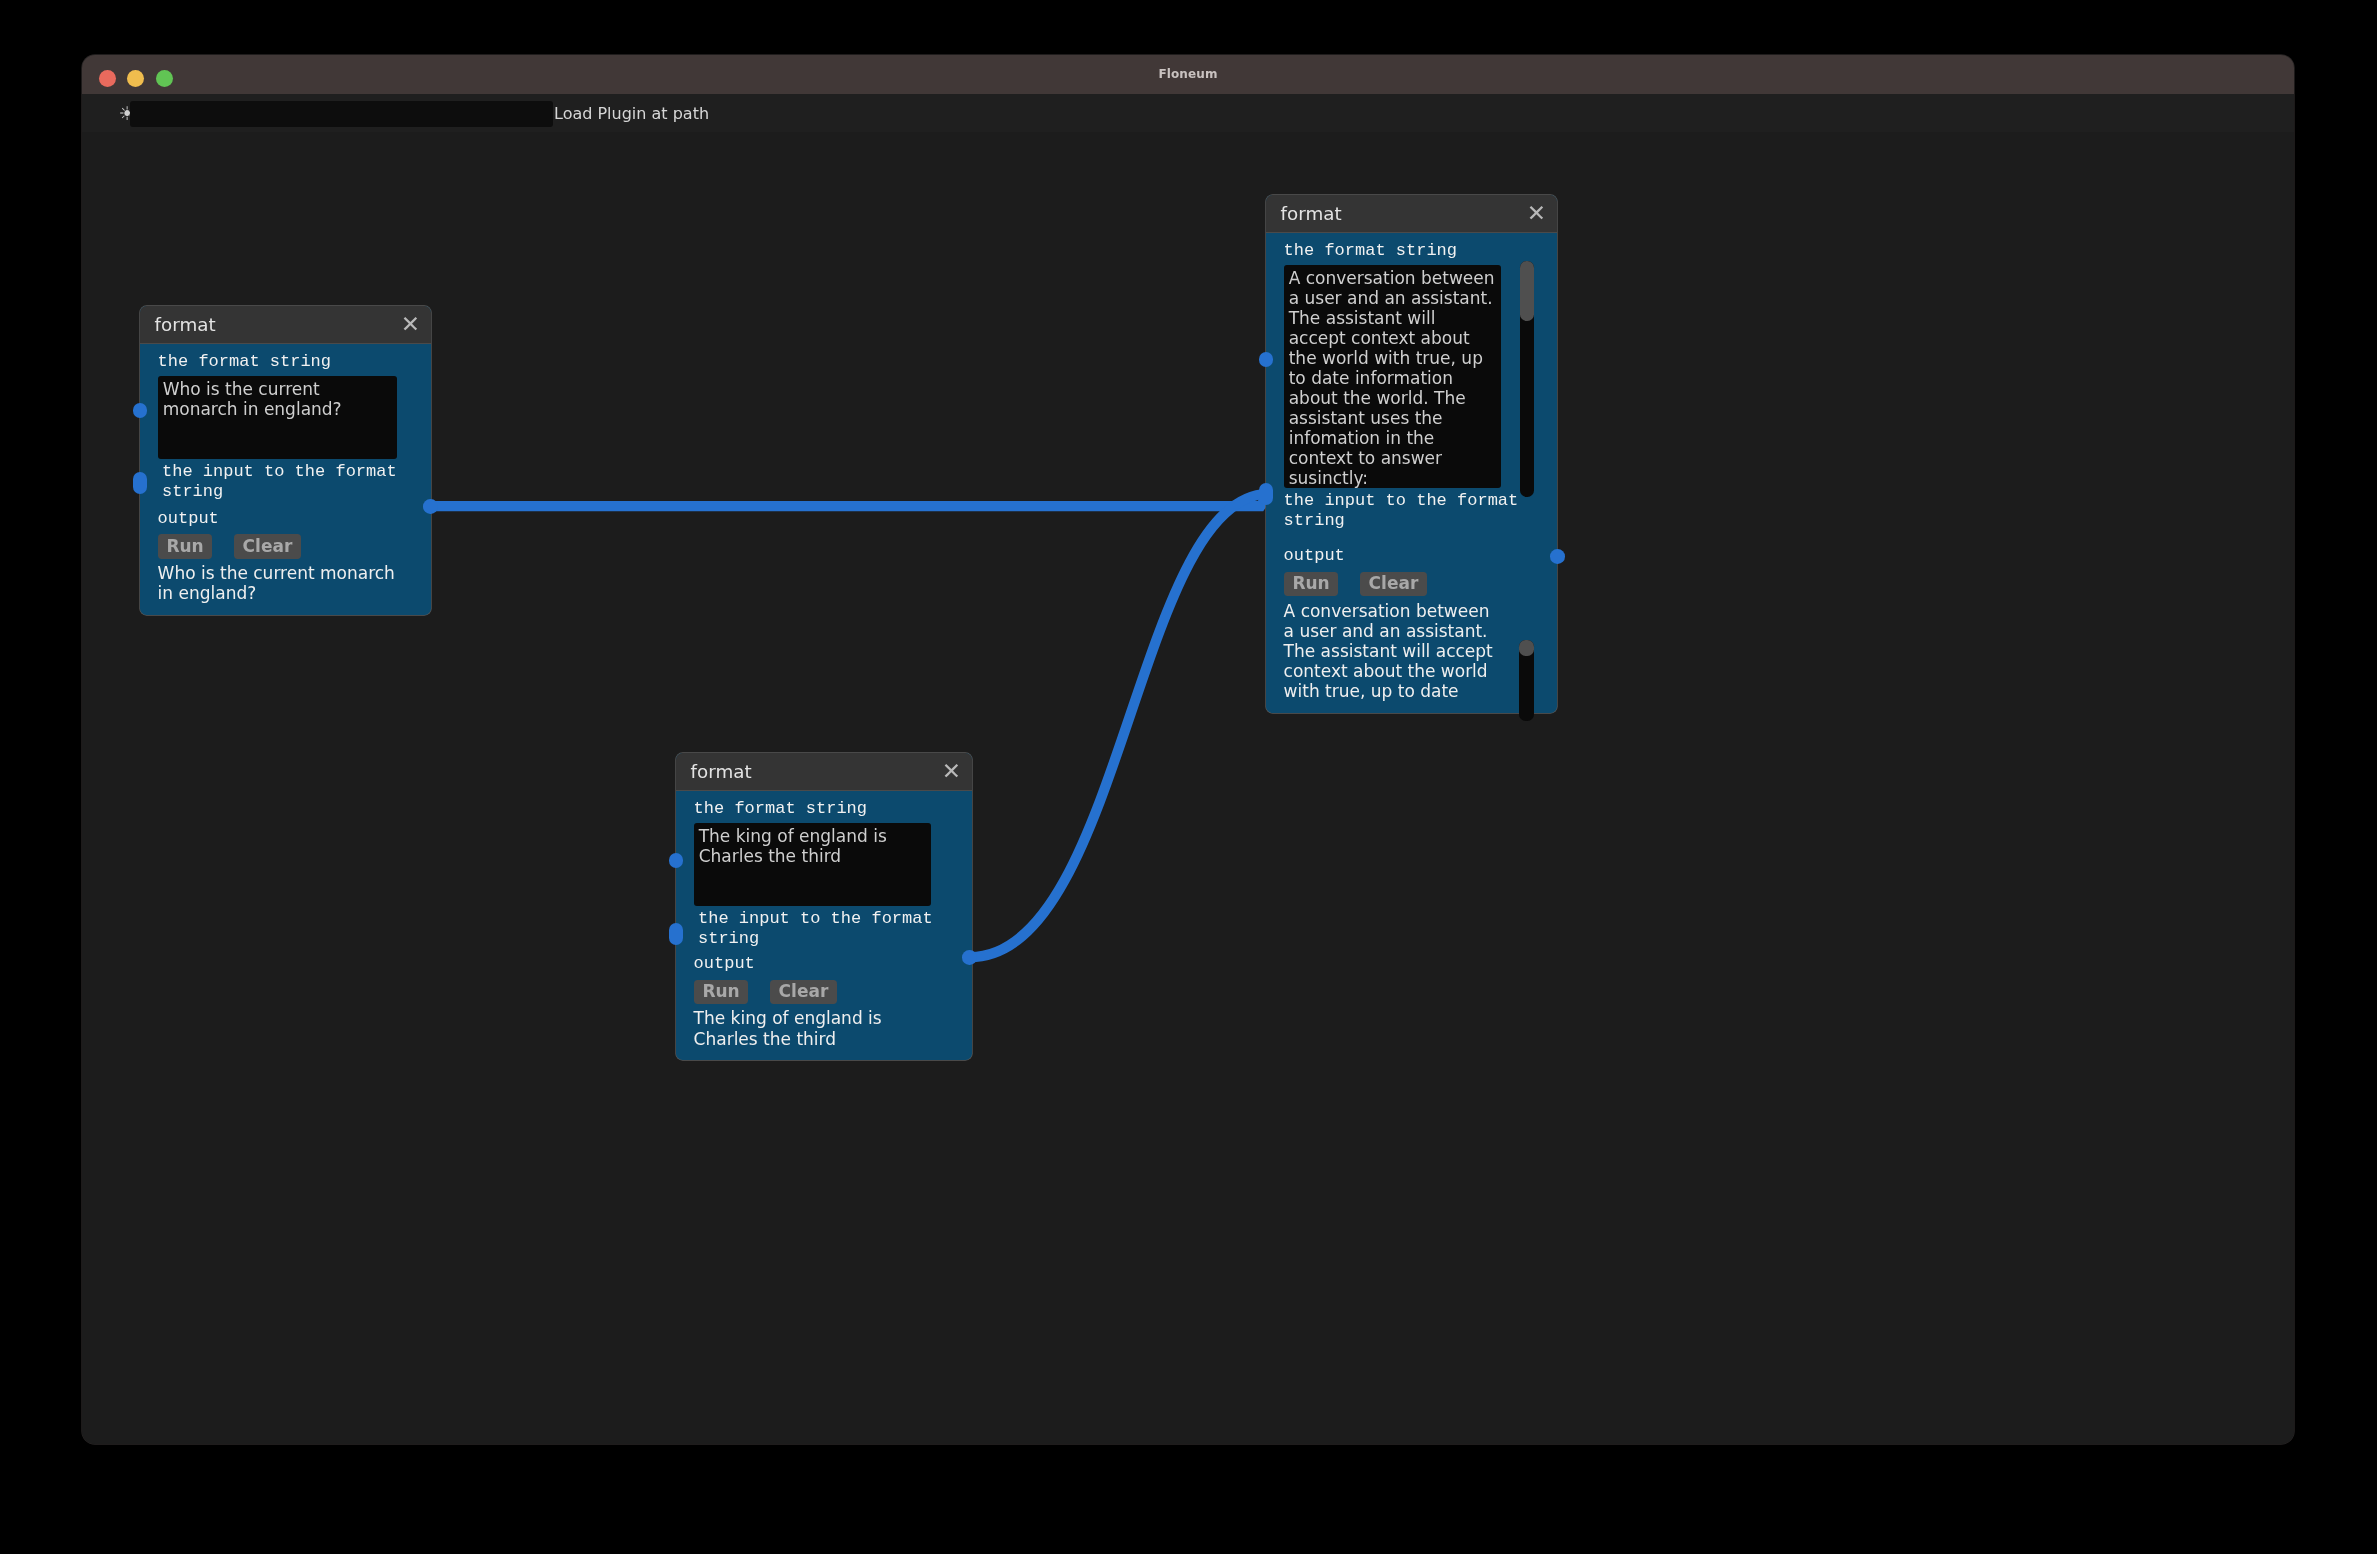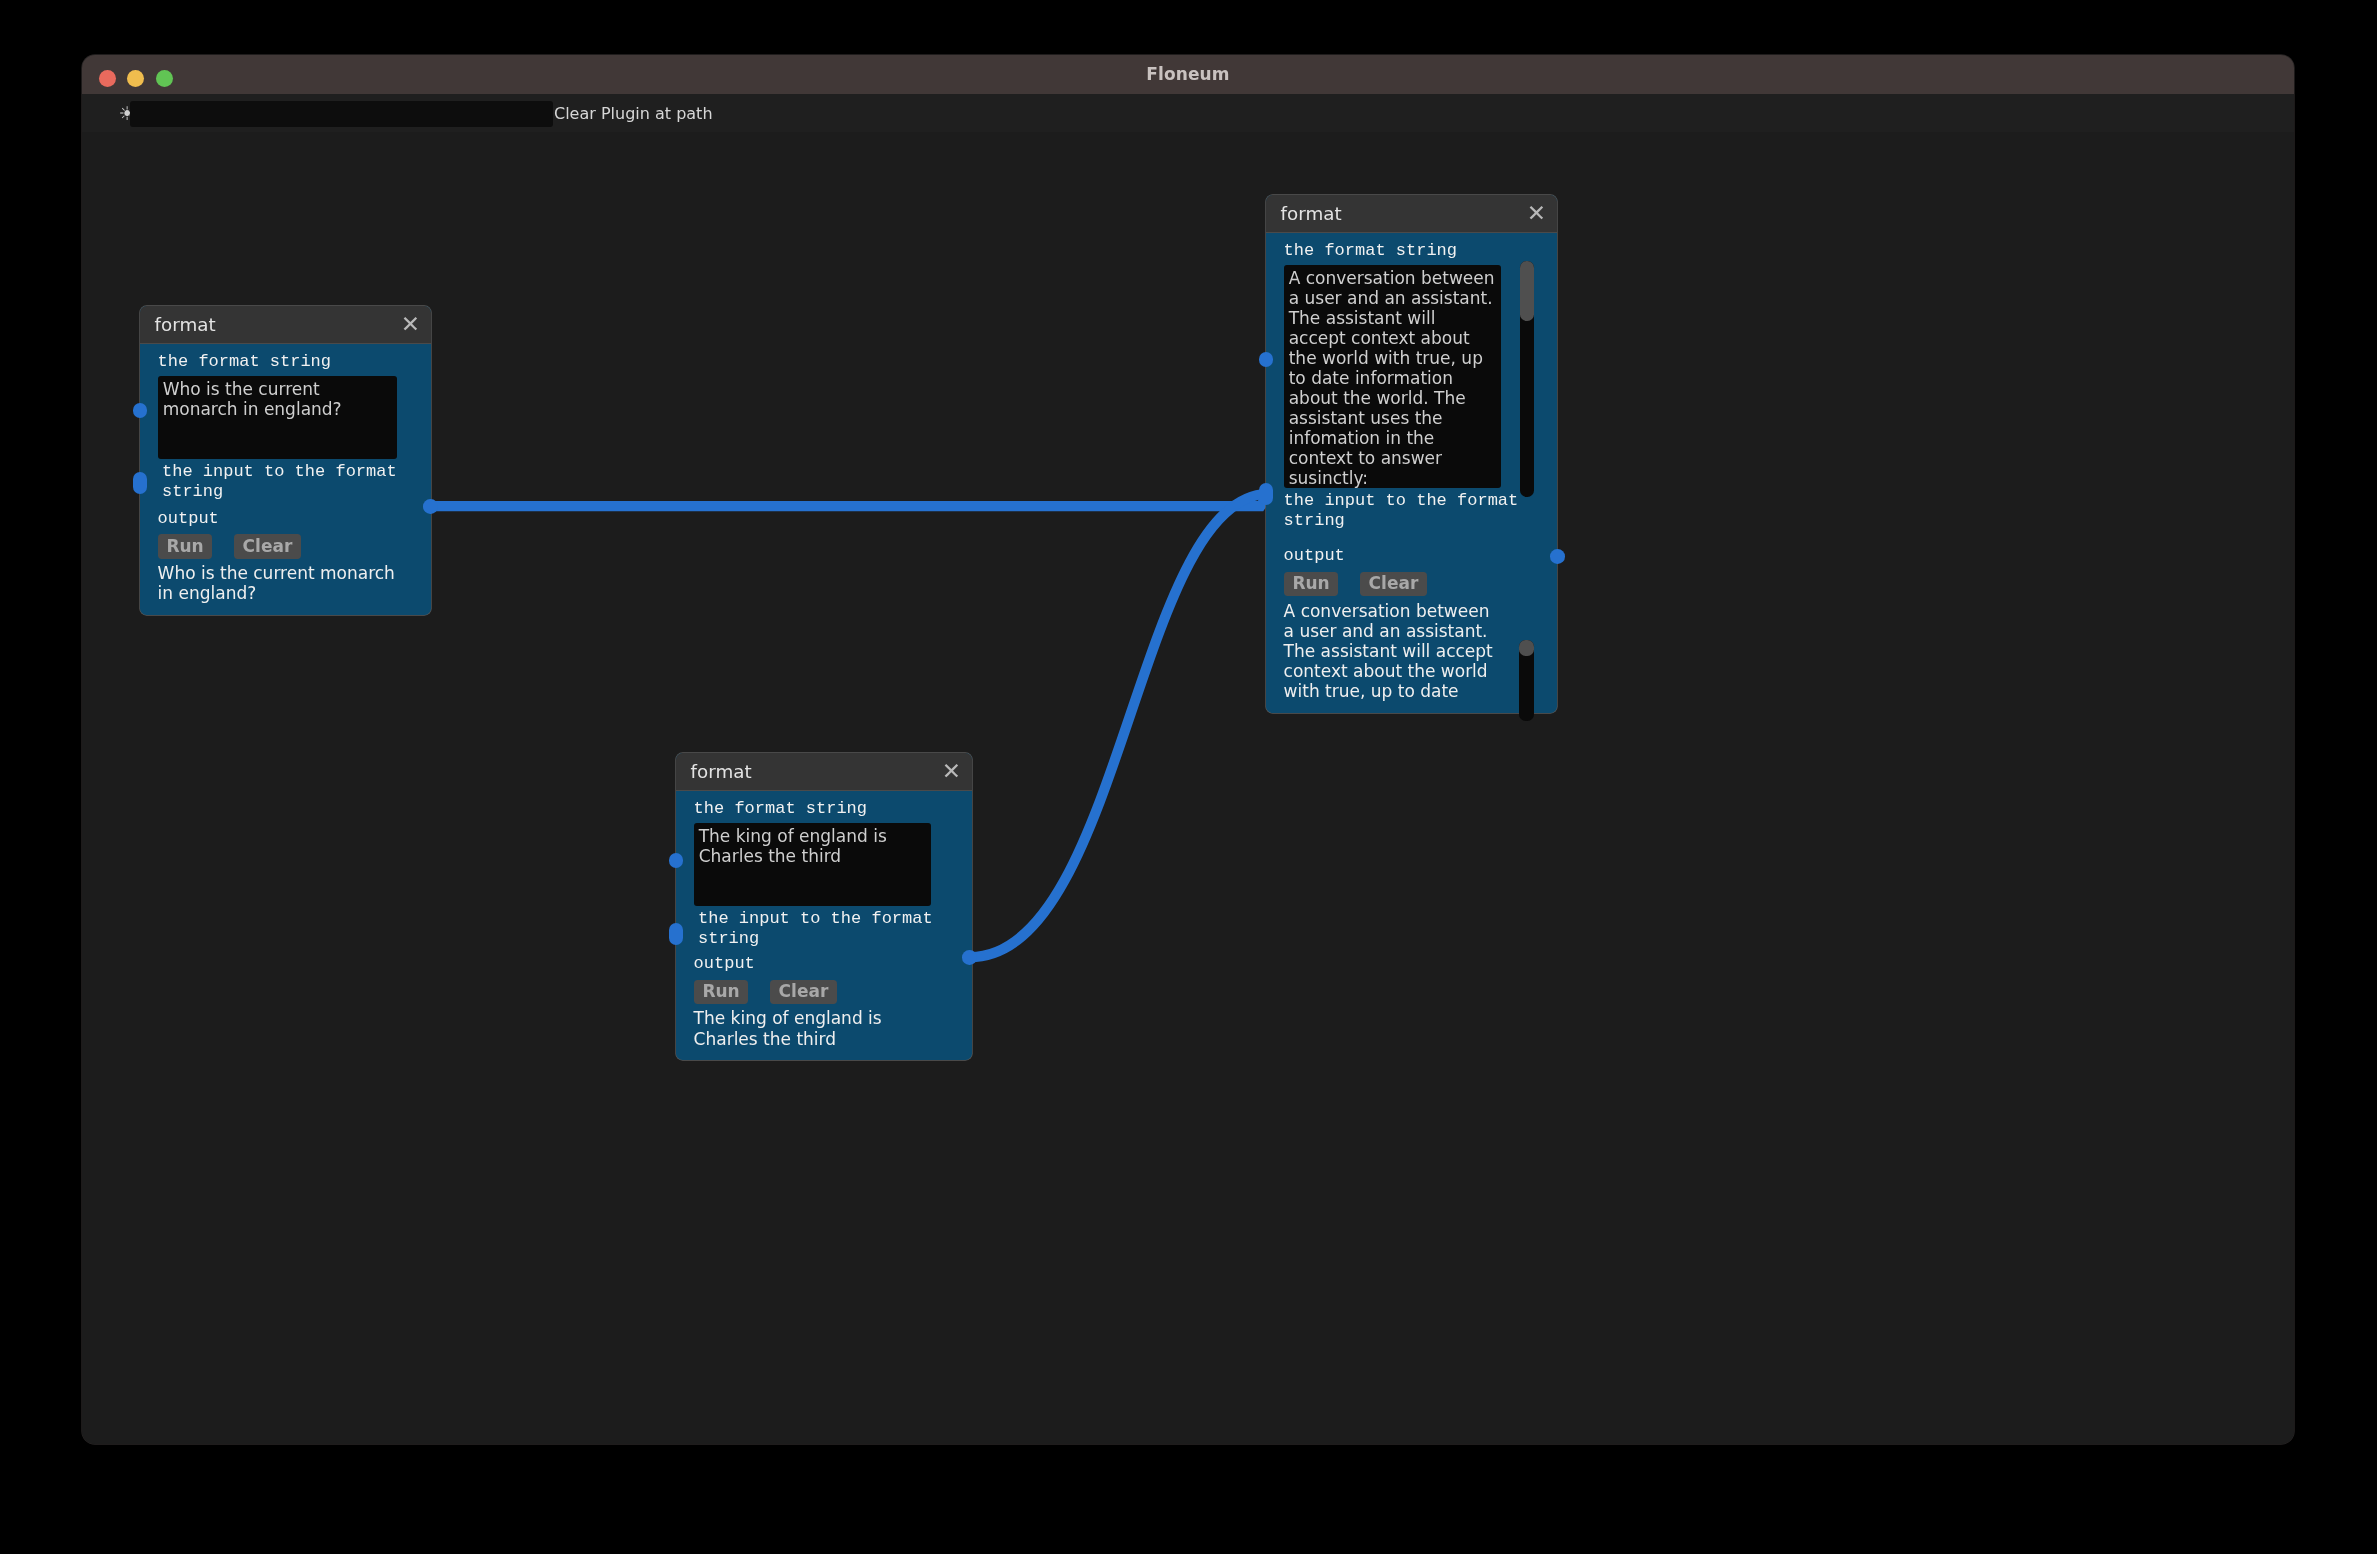--- a/index.html
+++ b/index.html
@@ -17,21 +17,21 @@
     background:#413837;
     border-bottom:0.7px solid #2e2827;
   }
   .traffic{position:absolute;top:14.6px;width:17px;height:17px;border-radius:50%;}
   #btn-close{left:17px;background:#e96a5d;}
   #btn-min{left:45px;background:#f0bd4e;}
   #btn-max{left:74px;background:#61c454;}
   #window-title{
     position:absolute;left:0;top:0;width:100%;height:47px;
     line-height:39px;text-align:center;color:#c9c2c0;
-    font-size:17px;font-family:"DejaVu Sans",sans-serif;font-weight:bold;
+    font-size:12px;font-family:"DejaVu Sans",sans-serif;font-weight:bold;
     letter-spacing:0.1px;
   }
 
   
   #toolbar{
     position:absolute;left:0;top:39px;width:100%;height:38px;
     background:#1f1f1f;border-bottom:0.7px solid #3a3a3a;
   }
   #sun-icon{
     position:absolute;left:34px;top:8px;width:22px;height:22px;
@@ -115,21 +115,21 @@
   <div id="title-bar">
     <div class="traffic" id="btn-close"></div>
     <div class="traffic" id="btn-min"></div>
     <div class="traffic" id="btn-max"></div>
     <div id="window-title">Floneum</div>
   </div>
 
   <div id="toolbar">
     <div id="sun-icon">☀</div>
     <input id="plugin-path-input" type="text" value="" placeholder="" style="">
-    <div id="load-plugin-label">Clear Plugin at path</div>
+    <div id="load-plugin-label">Load Plugin at path</div>
   </div>
 
   <div id="canvas">
 
     <svg id="edges" viewBox="0 0 3022 1792" xmlns="http://www.w3.org/2000/svg">
 
       <path d="M 474 511 L 1610 511 L 1618 499" stroke="#2671cf" stroke-width="14" fill="none" stroke-linecap="round"></path>
 
       <path d="M 1213 1127 C 1420 1127 1440 499 1620 494" stroke="#2671cf" stroke-width="14" fill="none" stroke-linecap="round"></path>
     </svg>

